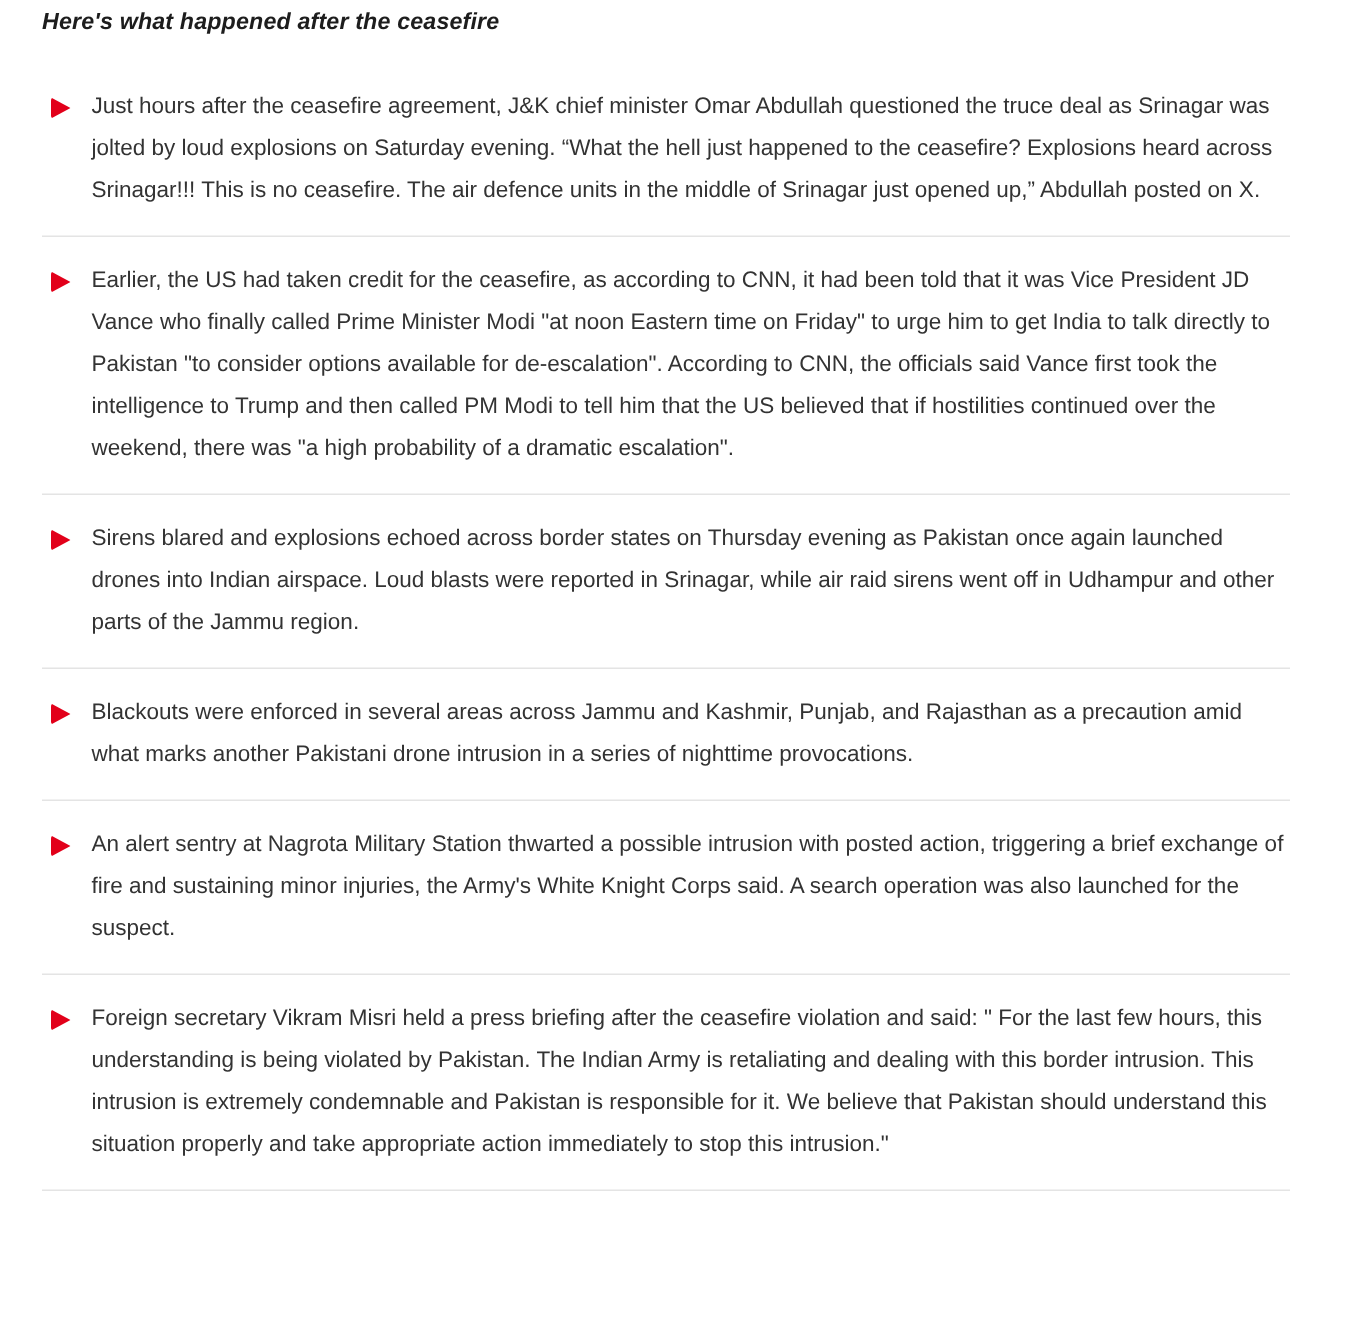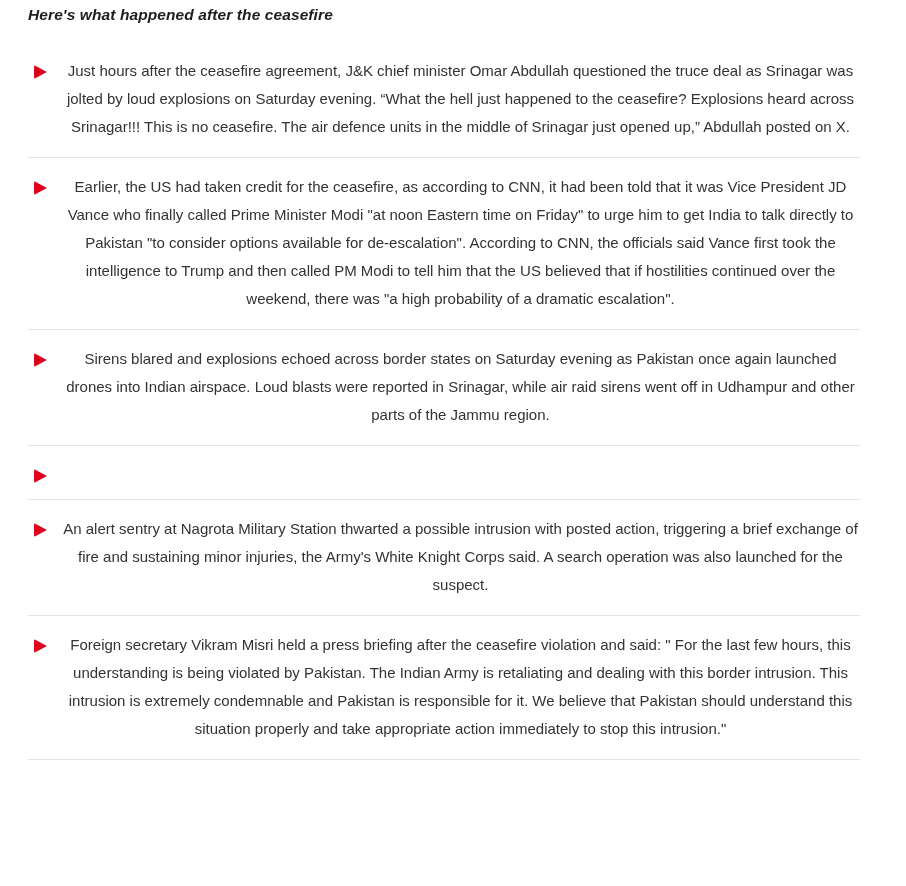--- a/index.html
+++ b/index.html
@@ -20,21 +20,20 @@
   .heading {
     margin: 0 46px 18px 28px;
     font-size: 15.5px;
     font-weight: bold;
     font-style: italic;
     color: #1d1d1d;
     letter-spacing: 0.1px;
   }
   .items {
     margin: 0 46px 16px 28px;
-    text-align: center;
   }
   .item {
     display: flex;
     align-items: flex-start;
     gap: 14px;
     padding: 15px 0 16px 6px;
     border-bottom: 1px solid #e4e4e4;
   }
   .bullet {
     flex: 0 0 auto;
@@ -67,25 +66,26 @@
       <p class="item-text">Just hours after the ceasefire agreement, J&amp;K chief minister Omar Abdullah questioned the truce deal as Srinagar was jolted by loud explosions on Saturday evening. “What the hell just happened to the ceasefire? Explosions heard across Srinagar!!! This is no ceasefire. The air defence units in the middle of Srinagar just opened up,” Abdullah posted on X.</p>
     </div>
 
     <div class="item">
       <span class="bullet"></span>
       <p class="item-text">Earlier, the US had taken credit for the ceasefire, as according to CNN, it had been told that it was Vice President JD Vance who finally called Prime Minister Modi "at noon Eastern time on Friday" to urge him to get India to talk directly to Pakistan "to consider options available for de-escalation". According to CNN, the officials said Vance first took the intelligence to Trump and then called PM Modi to tell him that the US believed that if hostilities continued over the weekend, there was "a high probability of a dramatic escalation".</p>
     </div>
 
     <div class="item">
       <span class="bullet"></span>
-      <p class="item-text">Sirens blared and explosions echoed across border states on Saturday evening as Pakistan once again launched drones into Indian airspace. Loud blasts were reported in Srinagar, while air raid sirens went off in Udhampur and other parts of the Jammu region.</p>
+      <p class="item-text">Sirens blared and explosions echoed across border states on Thursday evening as Pakistan once again launched drones into Indian airspace. Loud blasts were reported in Srinagar, while air raid sirens went off in Udhampur and other parts of the Jammu region.</p>
     </div>
 
     <div class="item">
       <span class="bullet"></span>
+      <p class="item-text">Blackouts were enforced in several areas across Jammu and Kashmir, Punjab, and Rajasthan as a precaution amid what marks another Pakistani drone intrusion in a series of nighttime provocations.</p>
     </div>
 
     <div class="item">
       <span class="bullet"></span>
       <p class="item-text">An alert sentry at Nagrota Military Station thwarted a possible intrusion with posted action, triggering a brief exchange of fire and sustaining minor injuries, the Army's White Knight Corps said. A search operation was also launched for the suspect.</p>
     </div>
 
     <div class="item">
       <span class="bullet"></span>
       <p class="item-text">Foreign secretary Vikram Misri held a press briefing after the ceasefire violation and said: " For the last few hours, this understanding is being violated by Pakistan. The Indian Army is retaliating and dealing with this border intrusion. This intrusion is extremely condemnable and Pakistan is responsible for it. We believe that Pakistan should understand this situation properly and take appropriate action immediately to stop this intrusion."</p>

